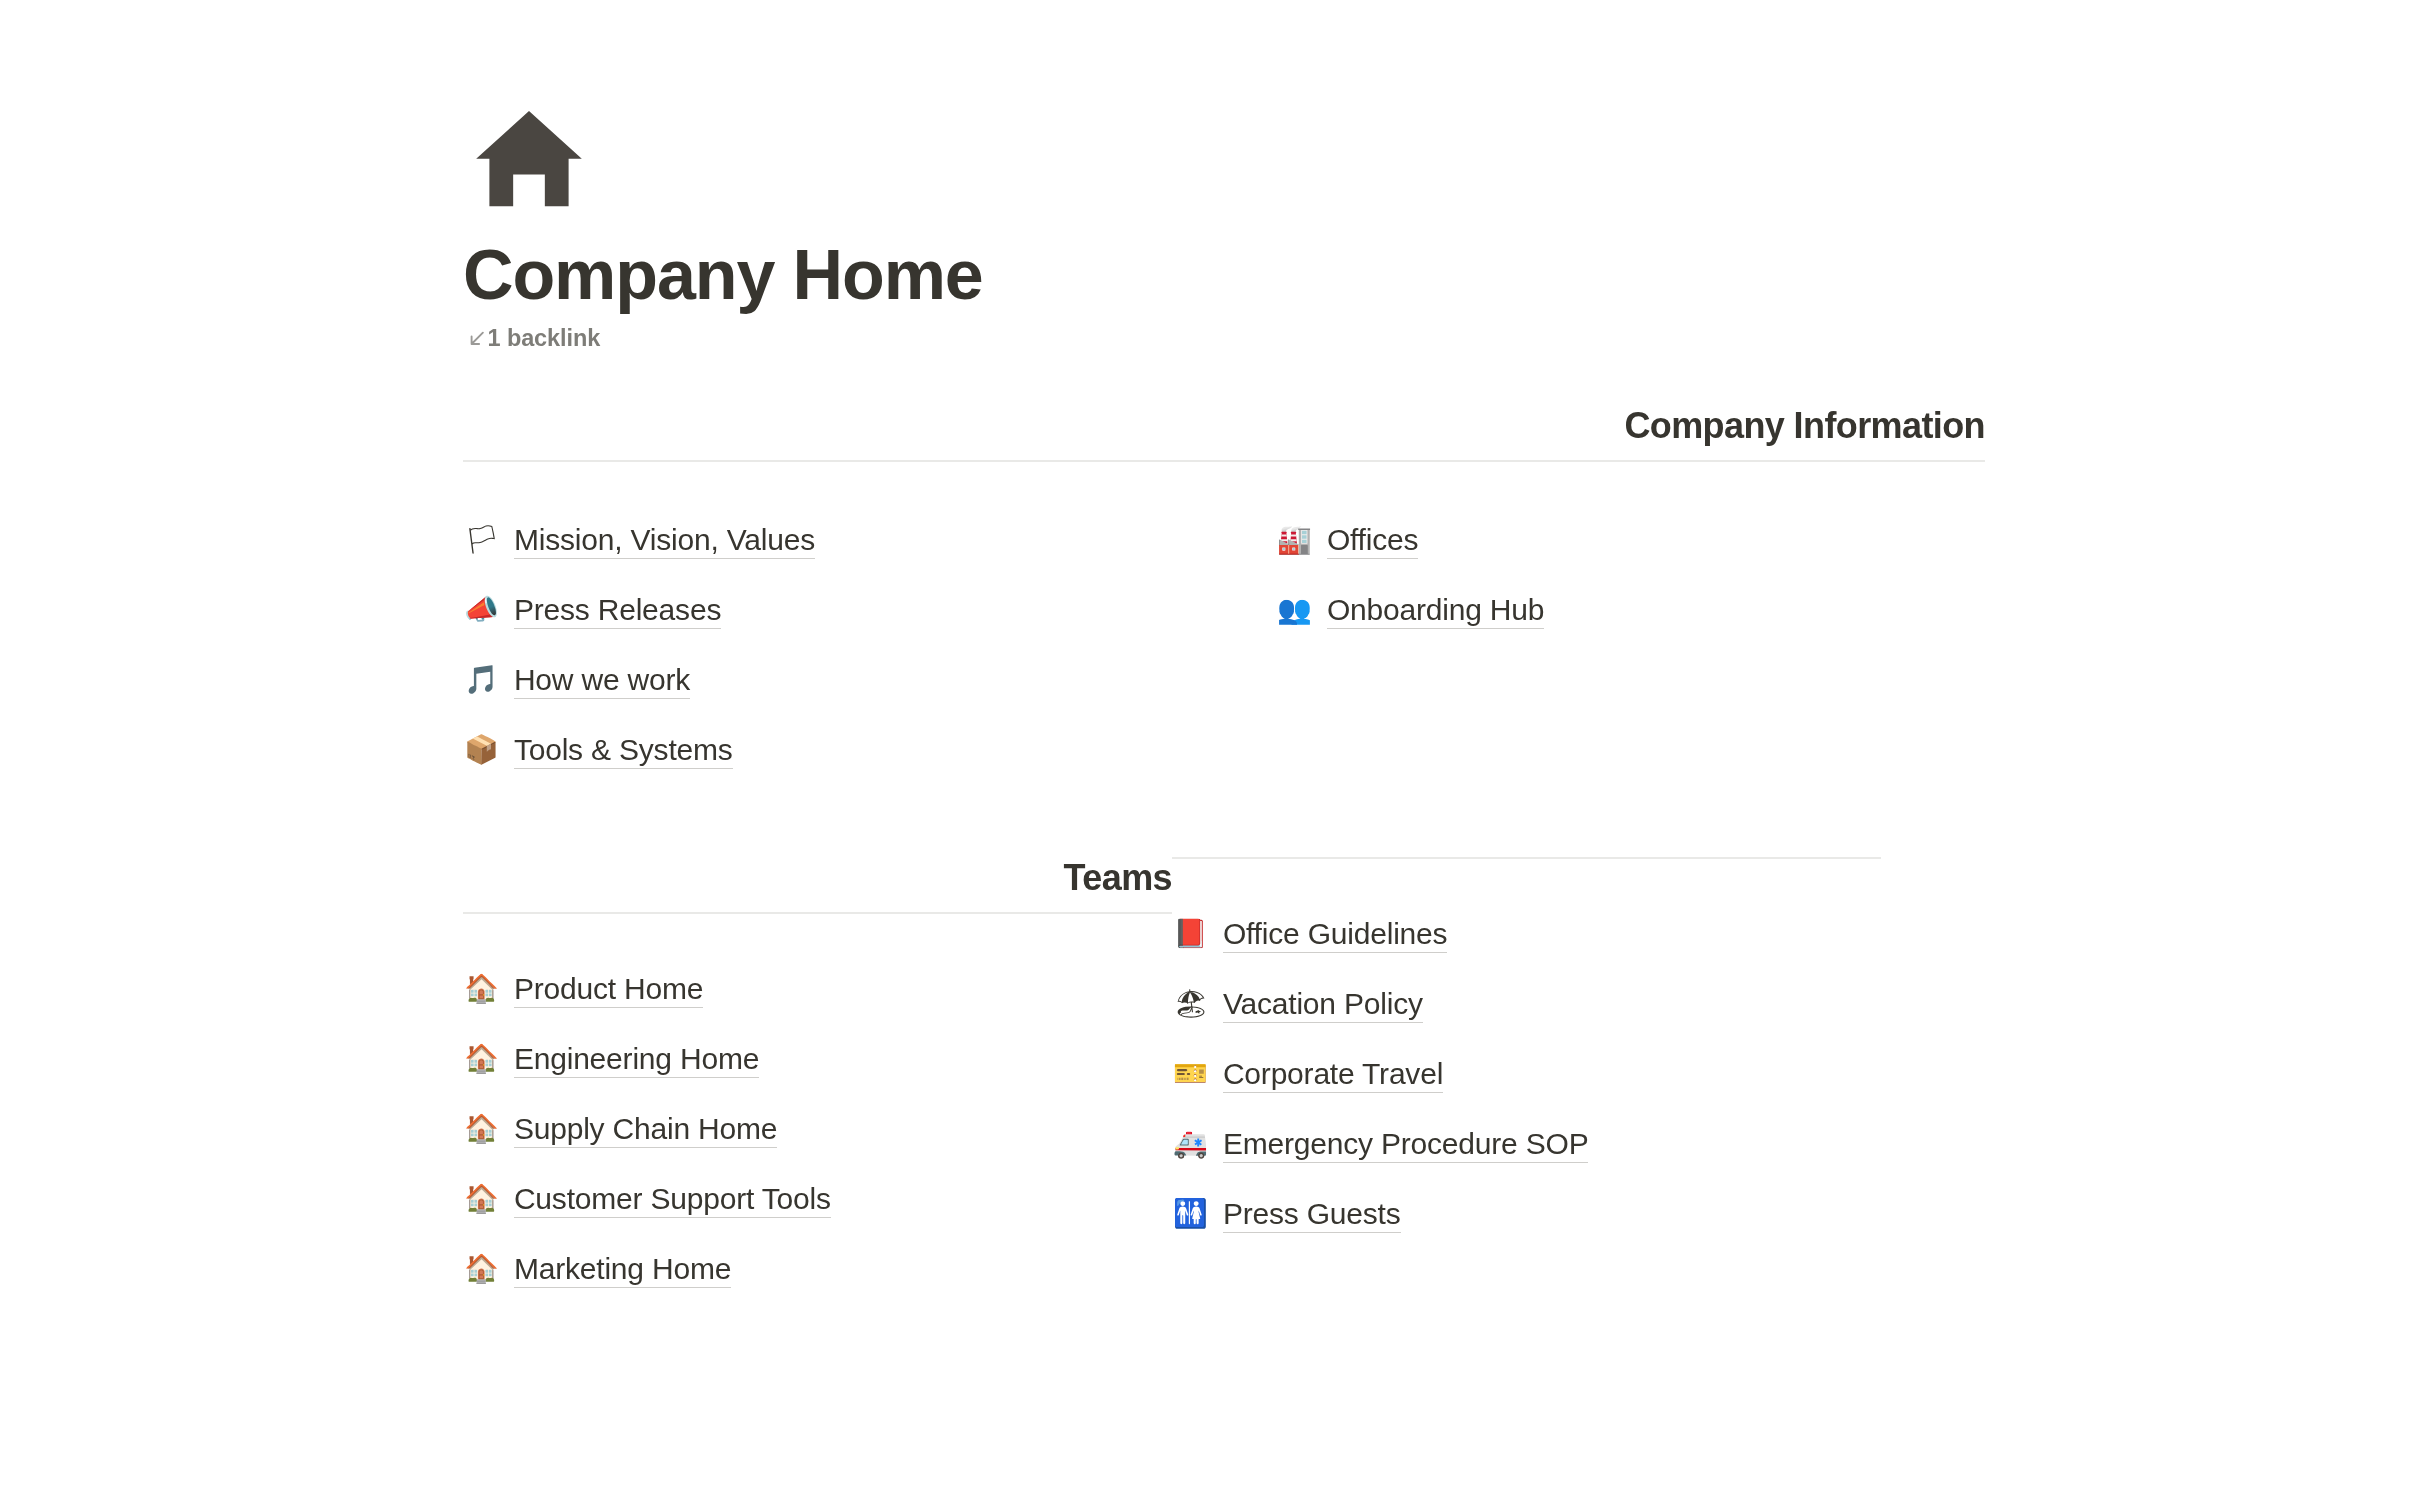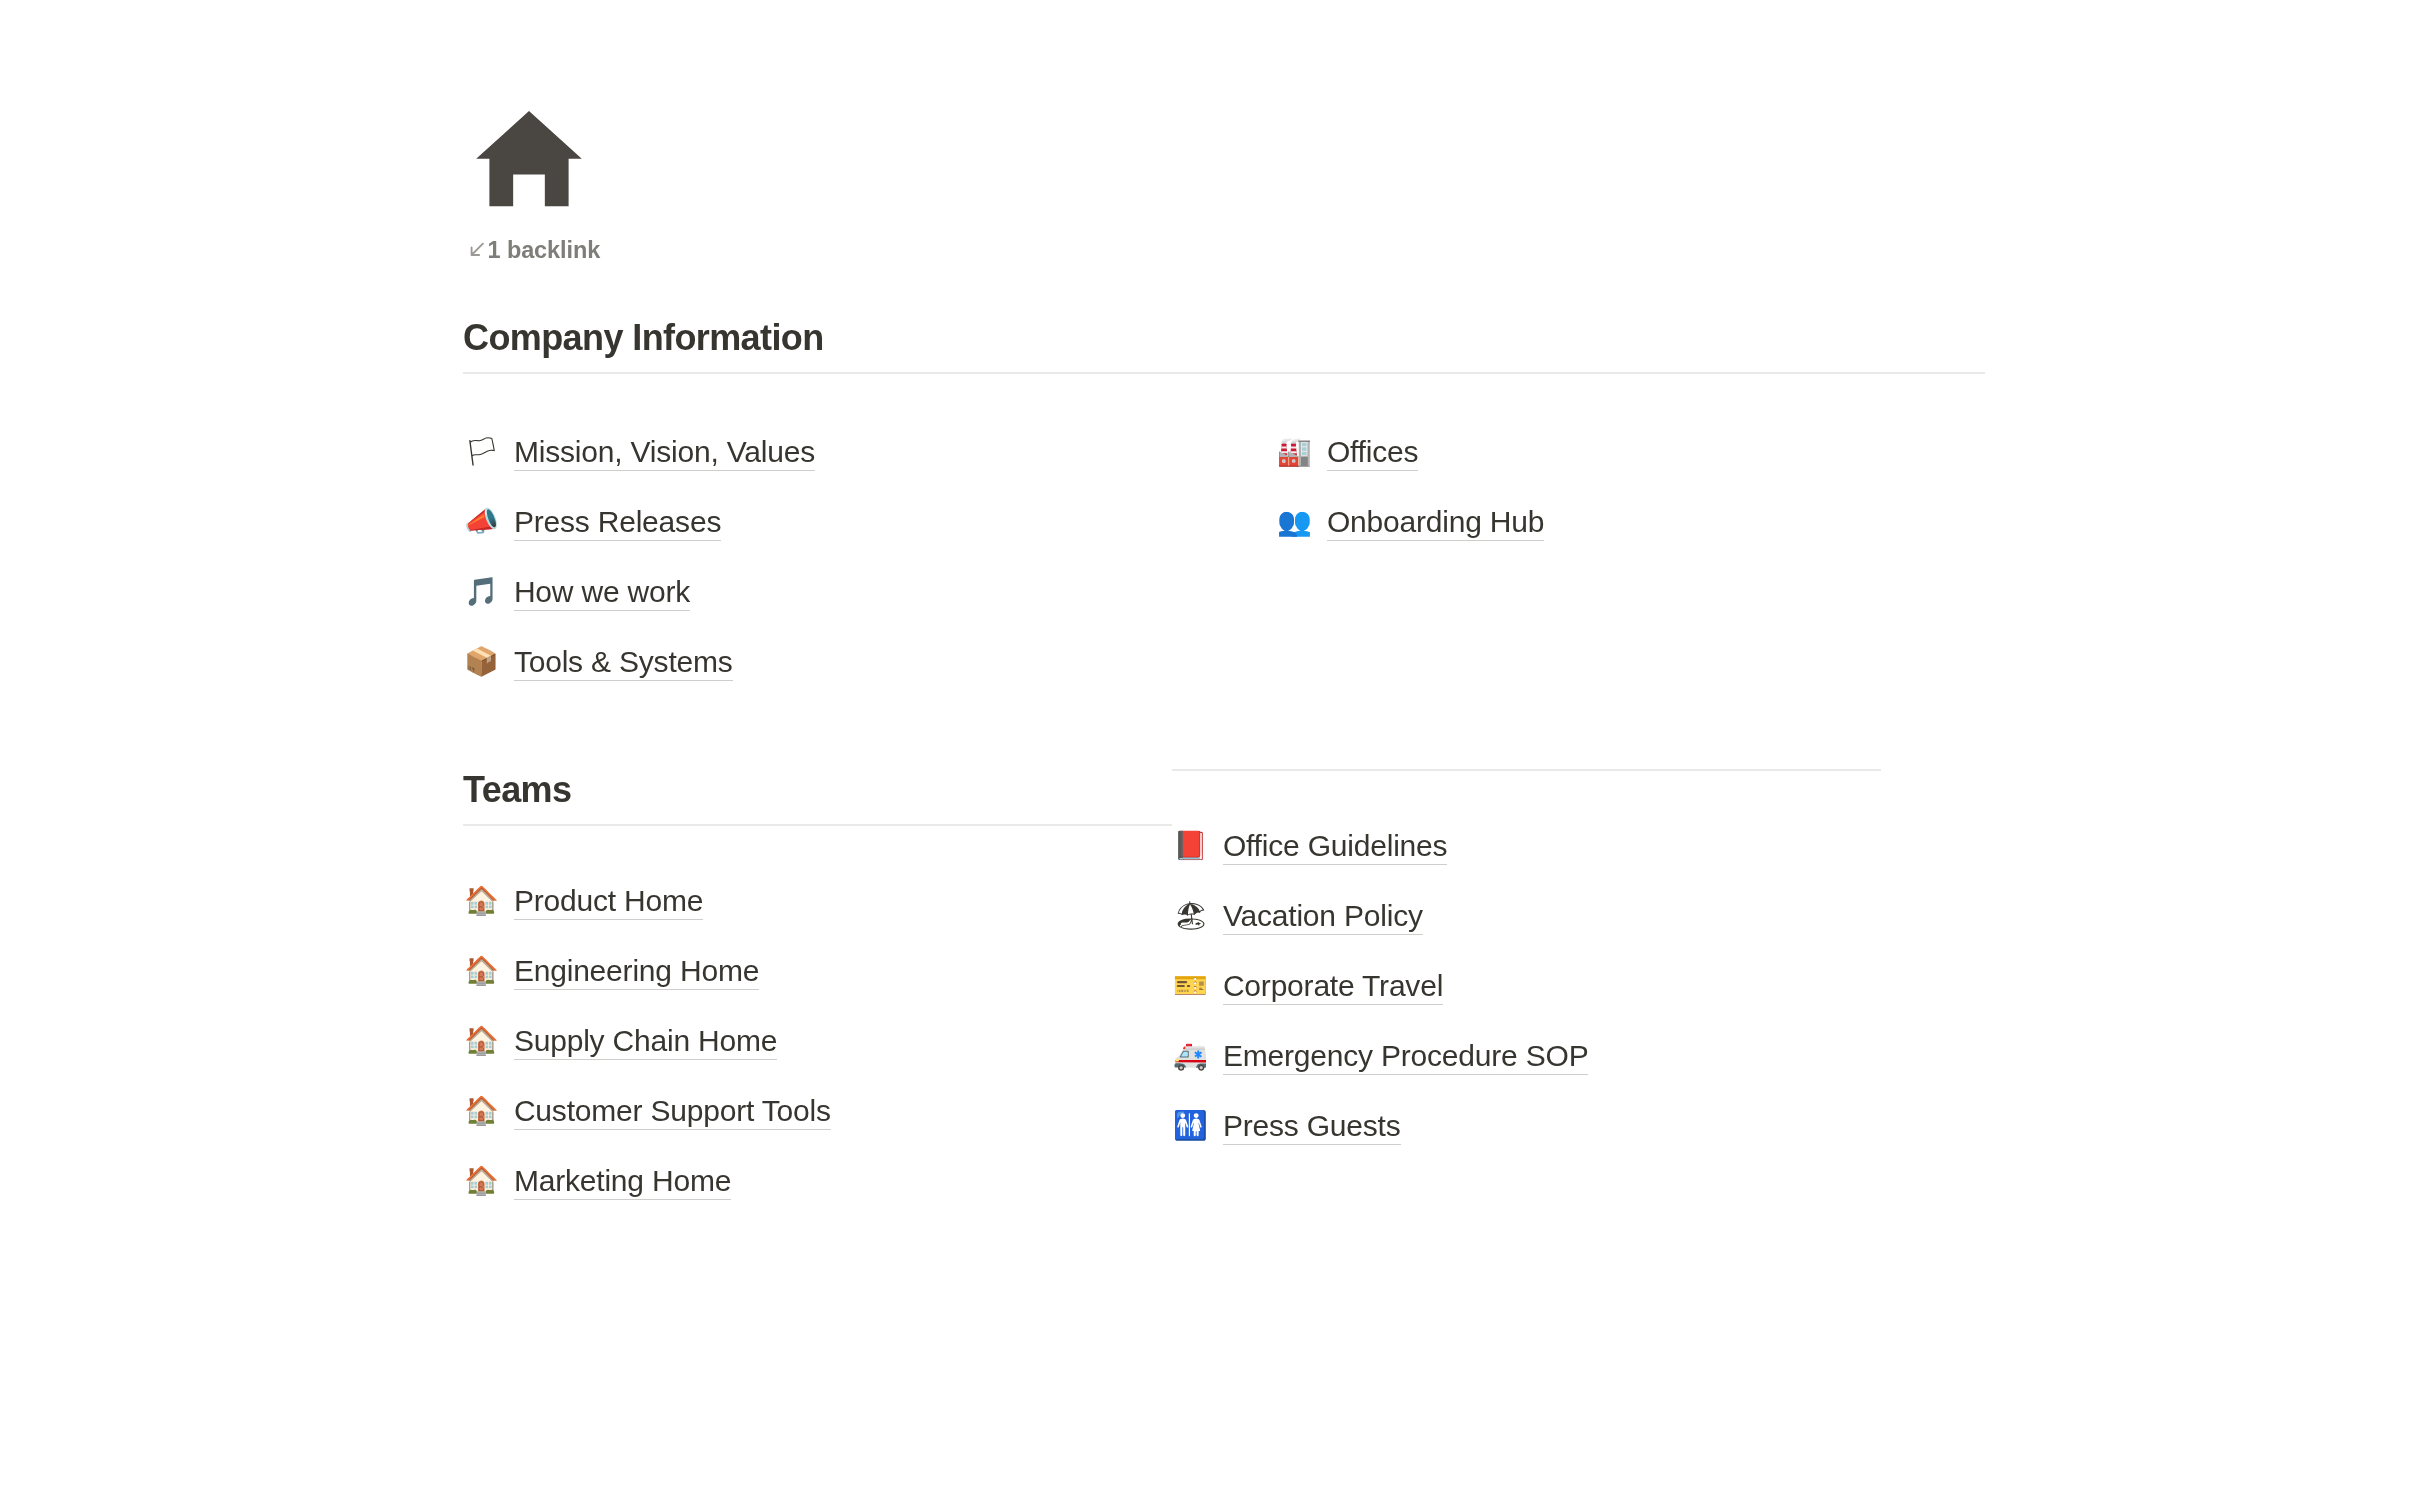--- a/index.html
+++ b/index.html
@@ -71,20 +71,21 @@
     letter-spacing: -0.1px;
   }
 
   
   .section-heading {
     font-size: 36px;
     font-weight: bold;
     color: #37352f;
     letter-spacing: -0.6px;
     margin: 0 0 13px 0;
+    text-align: right;
   }
   .divider {
     height: 1.9px;
     background: #e9e9e7;
     width: 100%;
     margin: 0;
   }
 
   
   .section-full {
@@ -148,20 +149,21 @@
 
 <div class="page">
   <div class="content">
 
     <div class="page-icon">
       <svg width="132" height="132" viewBox="0 0 100 100" aria-hidden="true">
         <path d="M10 52 L50 16 L90 52 L80 52 L80 88 L62 88 L62 64 L38 64 L38 88 L20 88 L20 52 Z" fill="#4a4641"></path>
       </svg>
     </div>
 
+    <h1 class="page-title">Company Home</h1>
 
     <div class="backlink">
       <span class="backlink-icon">
         <svg width="22.6" height="22.6" viewBox="0 0 24 24" aria-hidden="true">
           <path d="M19 5 L7 17 M7 17 L15 17 M7 17 L7 9" stroke="#9b9a97" stroke-width="2" fill="none" stroke-linecap="round" stroke-linejoin="round"></path>
         </svg>
       </span>
       <span class="backlink-text">1 backlink</span>
     </div>
 

